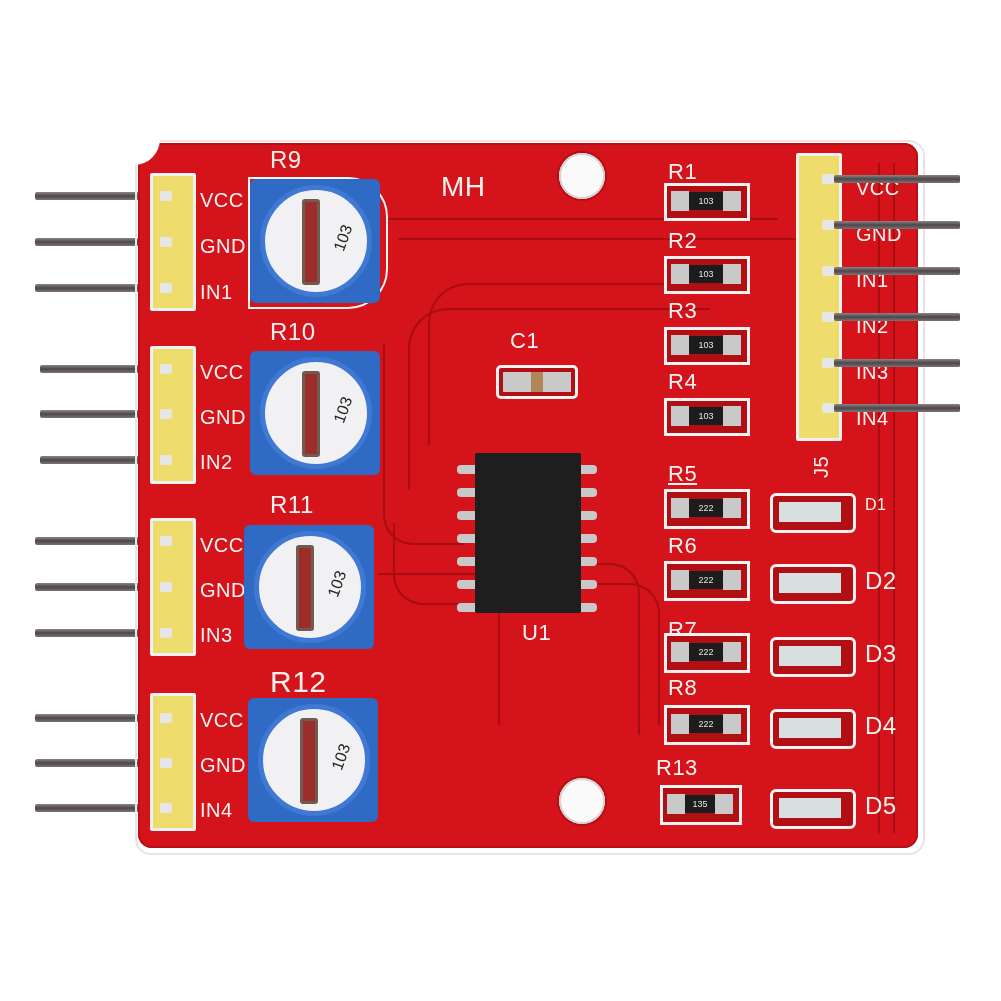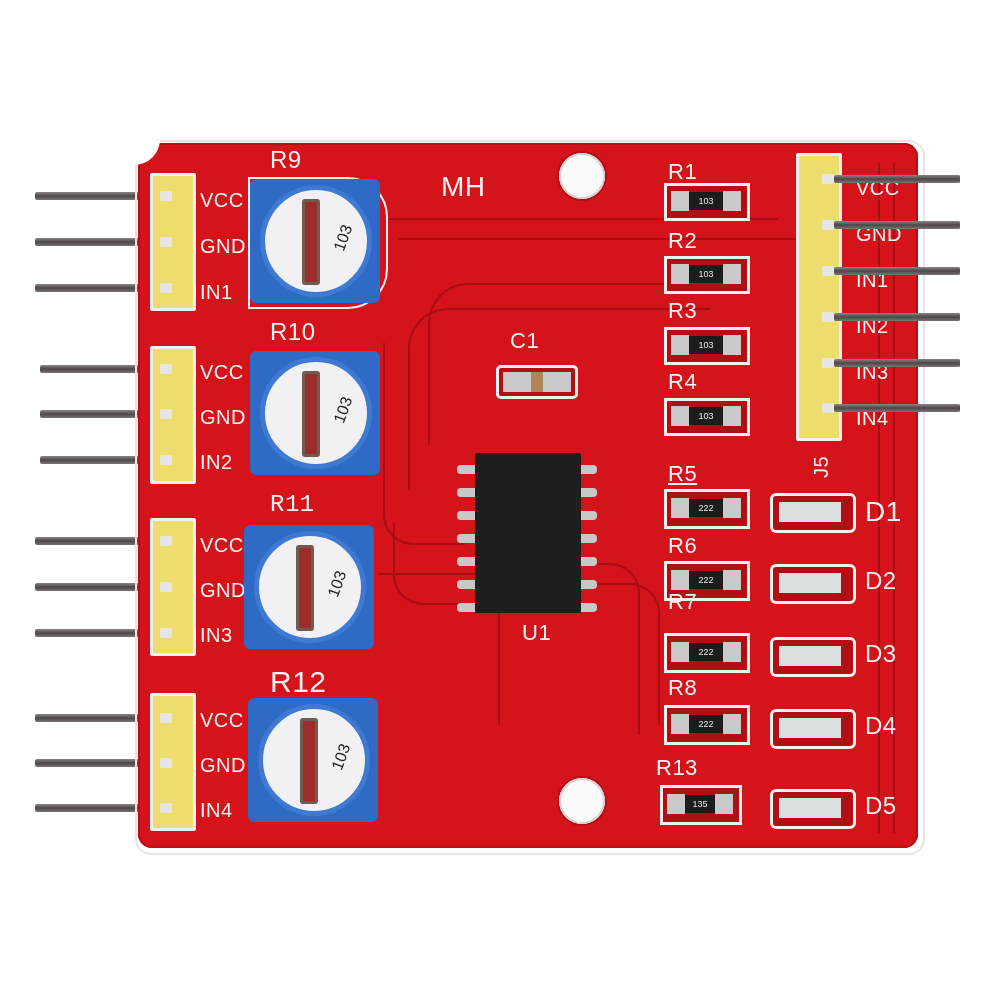--- a/index.html
+++ b/index.html
@@ -113,21 +113,21 @@
     <div class="abs pot-code" style="left:80px;top:50px;">103</div>
   </div>
 
   <div class="abs silk" style="left:132px;top:175px;font-size:24px;">R10</div>
   <div class="abs pot" style="left:112px;top:208px;width:130px;height:124px;">
     <div class="abs pot-dial" style="left:10px;top:6px;width:102px;height:102px;"></div>
     <div class="abs pot-slot" style="left:52px;top:20px;width:12px;height:80px;"></div>
     <div class="abs pot-code" style="left:80px;top:50px;">103</div>
   </div>
 
-  <div class="abs silk" style="left:132px;top:348px;font-size:24px;font-family:Liberation Mono, monospace;">R11</div>
+  <div class="abs silk" style="left:132px;top:348px;font-size:24px;">R11</div>
   <div class="abs pot" style="left:106px;top:382px;width:130px;height:124px;">
     <div class="abs pot-dial" style="left:10px;top:6px;width:102px;height:102px;"></div>
     <div class="abs pot-slot" style="left:52px;top:20px;width:12px;height:80px;"></div>
     <div class="abs pot-code" style="left:80px;top:50px;">103</div>
   </div>
 
   <div class="abs silk" style="left:132px;top:522px;font-size:30px;">R12</div>
   <div class="abs pot" style="left:110px;top:555px;width:130px;height:124px;">
     <div class="abs pot-dial" style="left:10px;top:6px;width:102px;height:102px;"></div>
     <div class="abs pot-slot" style="left:52px;top:20px;width:12px;height:80px;"></div>
@@ -198,34 +198,34 @@
 
   <div class="abs silk" style="left:530px;top:318px;font-size:22px;text-decoration:underline;">R5</div>
   <div class="abs res-frame" style="left:526px;top:346px;width:80px;height:34px;">
     <div class="abs res-pad" style="left:4px;top:6px;width:18px;height:20px;"></div>
     <div class="abs res-body" style="left:22px;top:7px;width:34px;height:18px;">222</div>
     <div class="abs res-pad" style="left:56px;top:6px;width:18px;height:20px;"></div>
   </div>
   <div class="abs led-frame" style="left:632px;top:350px;width:80px;height:34px;border-radius:6px;">
     <div class="abs led-body" style="left:6px;top:6px;width:62px;height:20px;"></div>
   </div>
-  <div class="abs silk" style="left:727px;top:353px;font-size:28px;">D1</div>
+  <div class="abs silk" style="left:727px;top:353px;font-size:16px;">D1</div>
 
   <div class="abs silk" style="left:530px;top:390px;font-size:22px;">R6</div>
   <div class="abs res-frame" style="left:526px;top:418px;width:80px;height:34px;">
     <div class="abs res-pad" style="left:4px;top:6px;width:18px;height:20px;"></div>
     <div class="abs res-body" style="left:22px;top:7px;width:34px;height:18px;">222</div>
     <div class="abs res-pad" style="left:56px;top:6px;width:18px;height:20px;"></div>
   </div>
   <div class="abs led-frame" style="left:632px;top:421px;width:80px;height:34px;border-radius:6px;">
     <div class="abs led-body" style="left:6px;top:6px;width:62px;height:20px;"></div>
   </div>
   <div class="abs silk" style="left:727px;top:424px;font-size:24px;">D2</div>
 
-  <div class="abs silk" style="left:530px;top:446px;font-size:22px;">R7</div>
+  <div class="abs silk" style="left:530px;top:474px;font-size:22px;">R7</div>
   <div class="abs res-frame" style="left:526px;top:490px;width:80px;height:34px;">
     <div class="abs res-pad" style="left:4px;top:6px;width:18px;height:20px;"></div>
     <div class="abs res-body" style="left:22px;top:7px;width:34px;height:18px;">222</div>
     <div class="abs res-pad" style="left:56px;top:6px;width:18px;height:20px;"></div>
   </div>
   <div class="abs led-frame" style="left:632px;top:494px;width:80px;height:34px;border-radius:6px;">
     <div class="abs led-body" style="left:6px;top:6px;width:62px;height:20px;"></div>
   </div>
   <div class="abs silk" style="left:727px;top:497px;font-size:24px;">D3</div>
 

